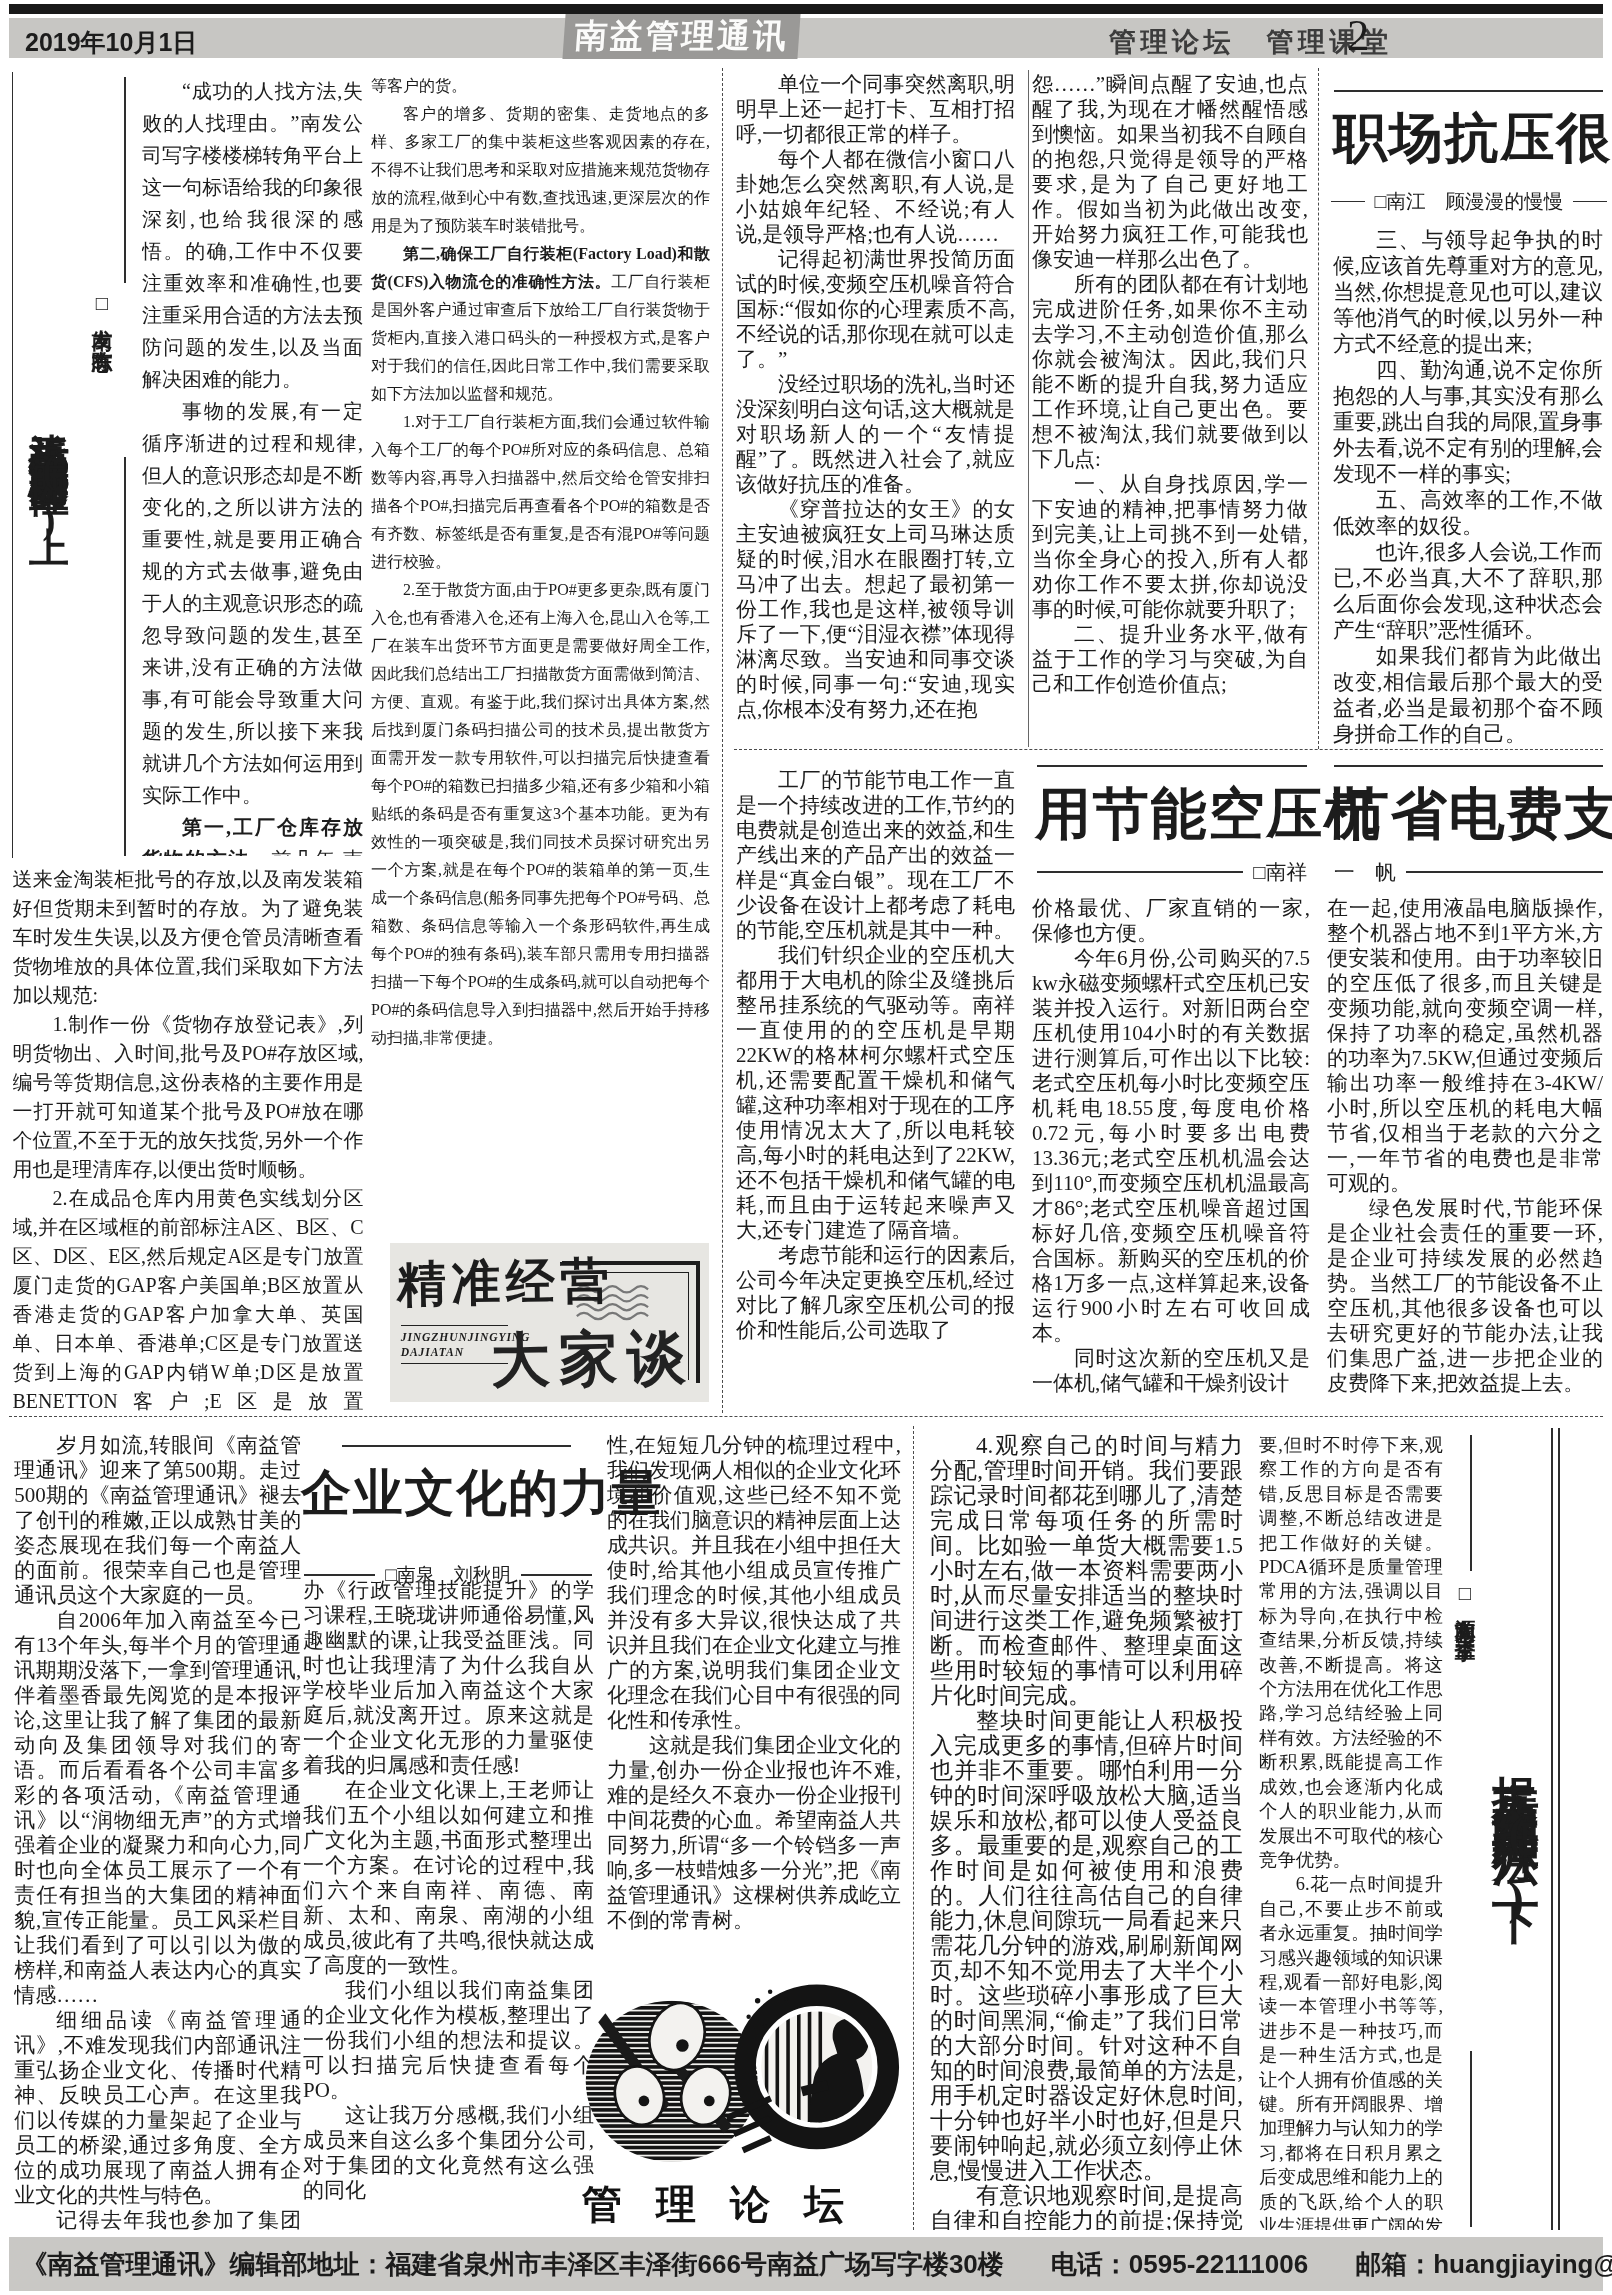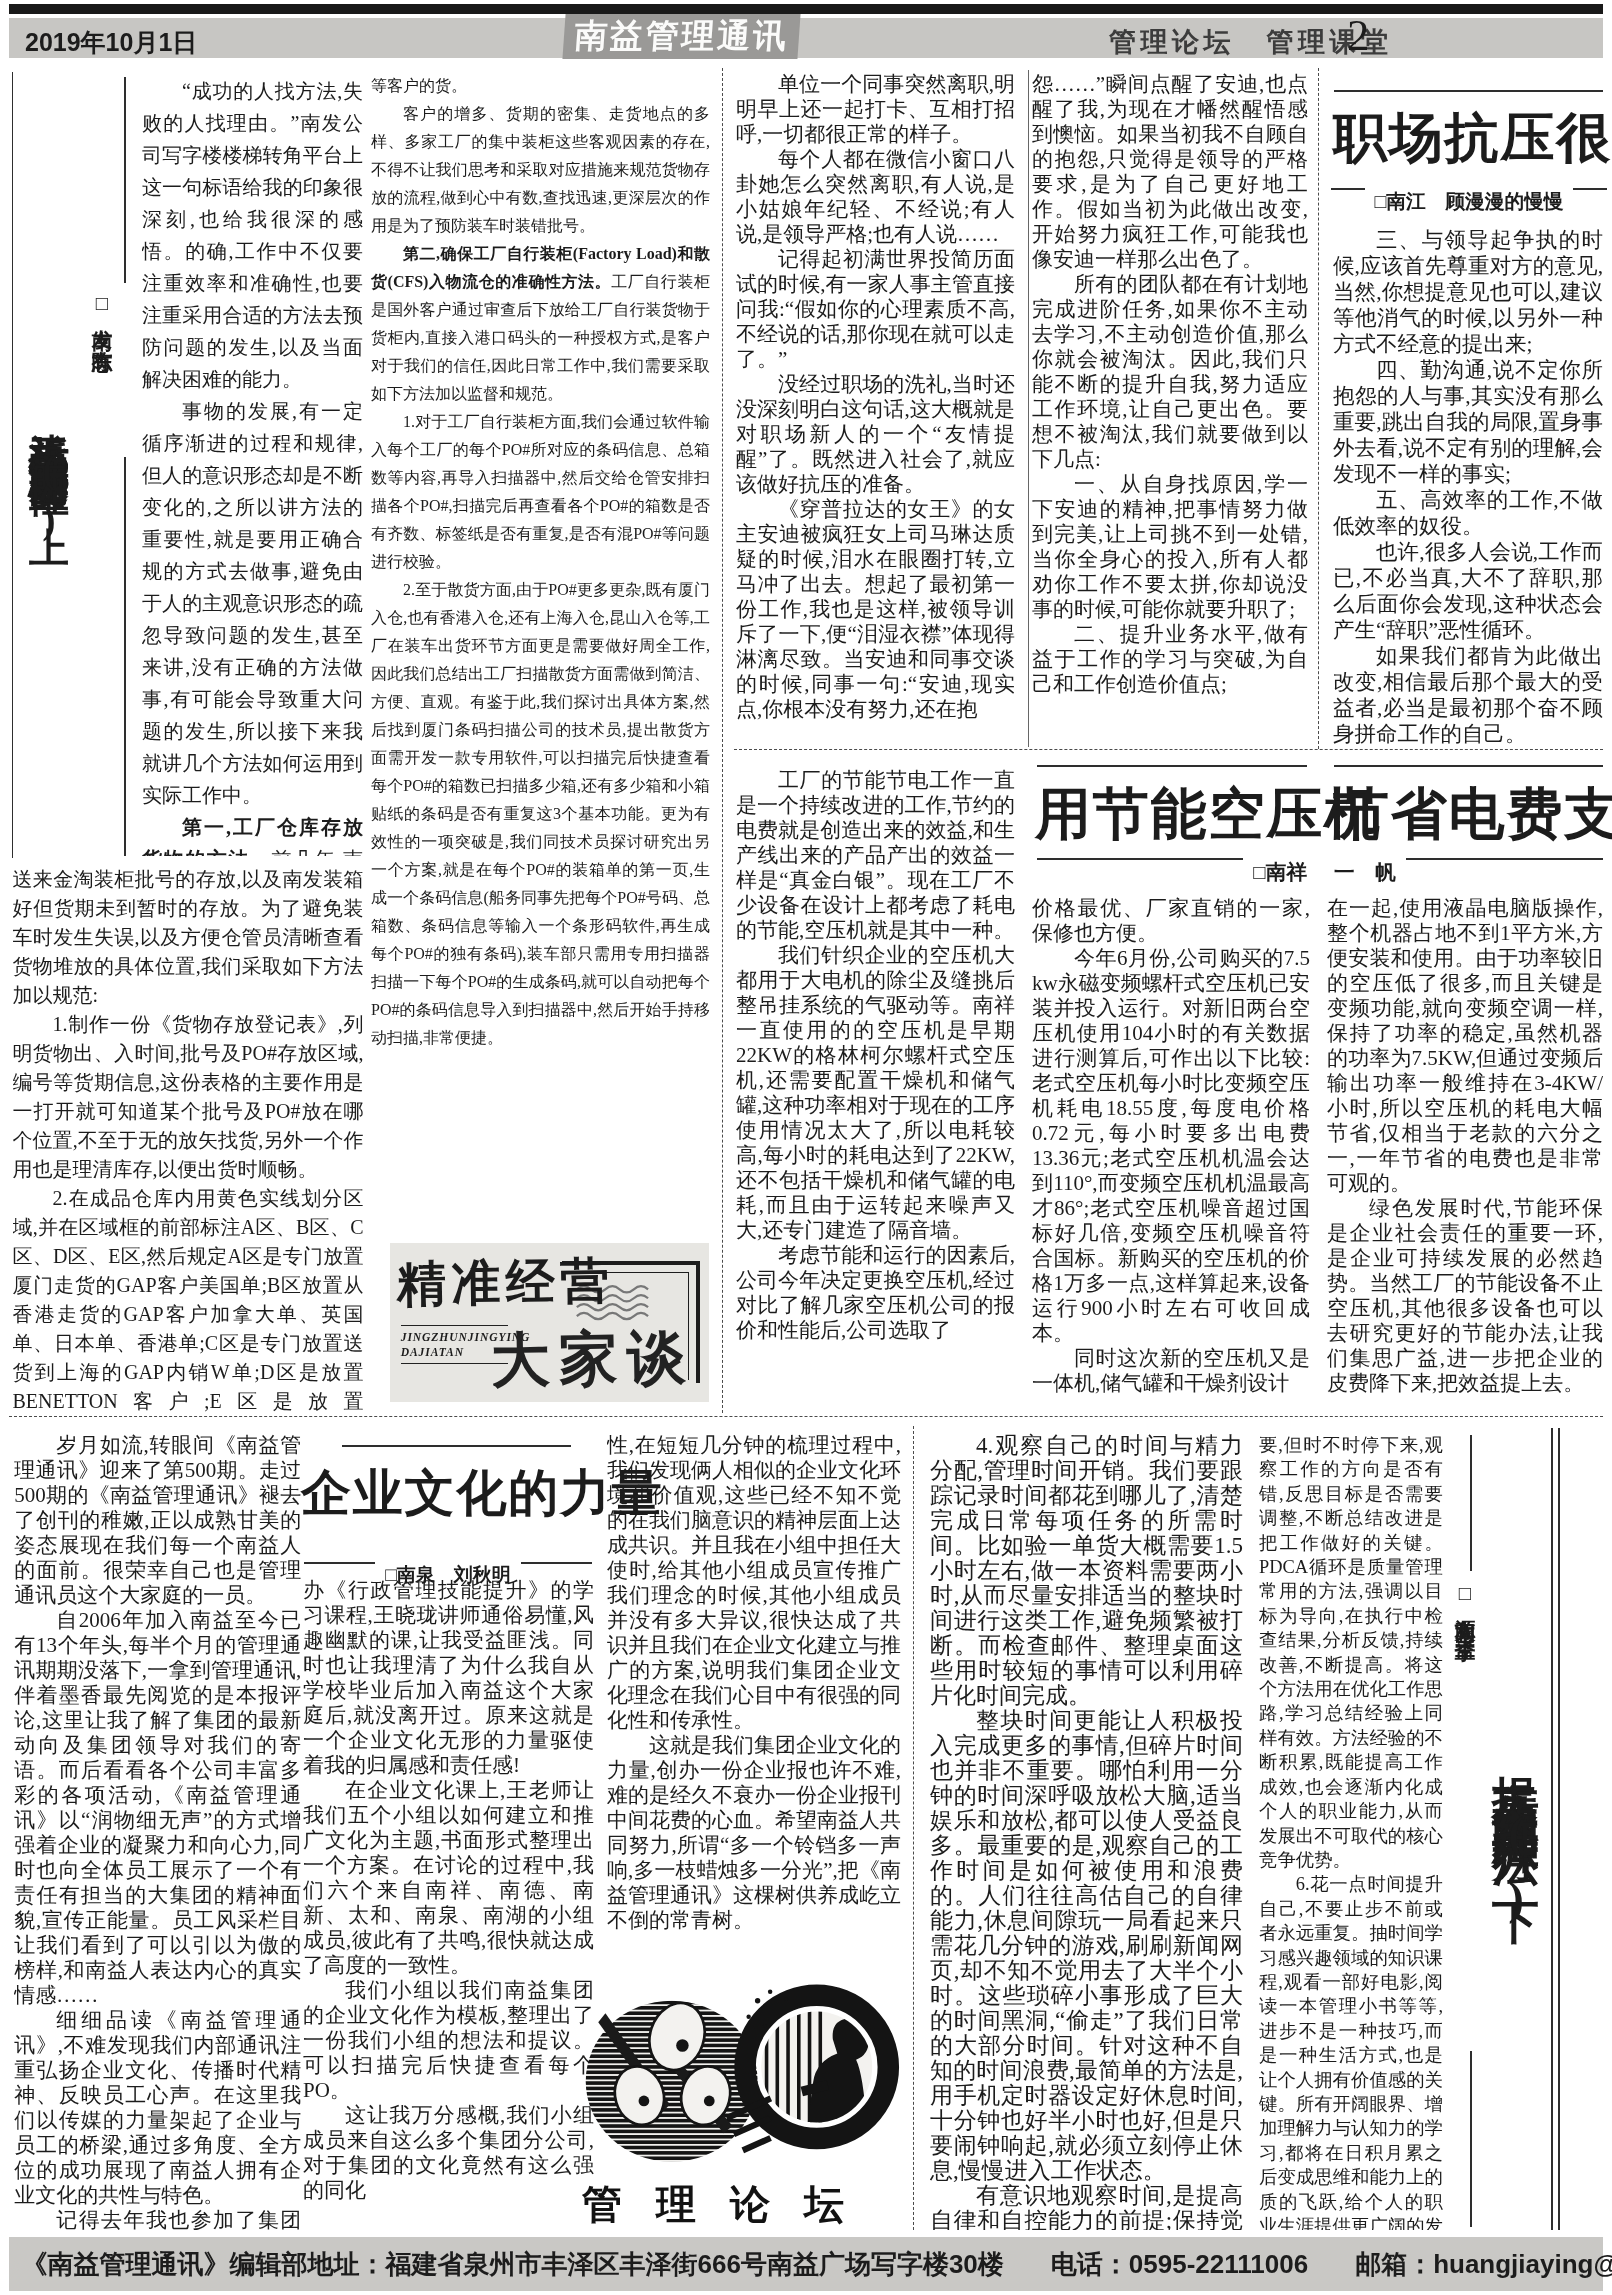--- a/index.html
+++ b/index.html
@@ -9,21 +9,21 @@
   .sans{font-family:"Liberation Sans","DejaVu Sans",sans-serif;}
   .vtext{writing-mode:vertical-rl;text-orientation:upright;}
   .col{position:absolute;overflow:hidden;text-align:justify;}
   .col p{margin:0;padding:0;text-indent:2em;}
   .col p.ni{text-indent:0;}
   .col b{font-weight:bold;}
   .rule{position:absolute;background:#2e2e2e;}
   .dash-v{position:absolute;border-left:1.8px dashed #4a4a4a;width:0;}
   .dash-h{position:absolute;border-top:1.8px dashed #4a4a4a;height:0;}
   .headline{position:absolute;font-weight:bold;text-align:center;letter-spacing:1.8px;white-space:nowrap;}
-  .byline-row{position:absolute;display:flex;align-items:flex-start;font-weight:bold;}
+  .byline-row{position:absolute;display:flex;align-items:center;font-weight:normal;}
   .byline-row .ln{flex:1;height:1.8px;background:#2e2e2e;}
   
   .t1{font-size:20px;line-height:32px;}
   .t2{font-size:20px;line-height:29px;}
   .t3{font-size:16px;line-height:28px;}
   .t4{font-size:21px;line-height:25px;}
   .t5{font-size:21.5px;line-height:26px;}
   .t6{font-size:23px;line-height:25px;}
   .t7{font-size:18.4px;line-height:24.4px;}
   
@@ -103,21 +103,21 @@
 
   <div class="dash-v" style="left:722px;top:68px;height:1345px;"></div>
   <div class="rule" style="left:1028px;top:70px;width:0.9px;height:677px;background:#666;"></div>
   <div class="dash-v" style="left:1318px;top:68px;height:681px;"></div>
   <div class="dash-h" style="left:734px;top:749px;width:869px;"></div>
   <div class="dash-h" style="left:9px;top:1416px;width:1594px;"></div>
 
   <div class="col t4" style="left:736px;top:72px;width:279px;height:670px;">
       <p>单位一个同事突然离职,明明早上还一起打卡、互相打招呼,一切都很正常的样子。</p>
       <p>每个人都在微信小窗口八卦她怎么突然离职,有人说,是小姑娘年纪轻、不经说;有人说,是领导严格;也有人说……</p>
-      <p>记得起初满世界投简历面试的时候,有一家人事主管直接问我:“假如你的心理素质不高,不经说的话,那你现在就可以走了。”</p>
+      <p>记得起初满世界投简历面试的时候,变频空压机噪音符合国标:“假如你的心理素质不高,不经说的话,那你现在就可以走了。”</p>
       <p>没经过职场的洗礼,当时还没深刻明白这句话,这大概就是对职场新人的一个“友情提醒”了。既然进入社会了,就应该做好抗压的准备。</p>
       <p>《穿普拉达的女王》的女主安迪被疯狂女上司马琳达质疑的时候,泪水在眼圈打转,立马冲了出去。想起了最初第一份工作,我也是这样,被领导训斥了一下,便“泪湿衣襟”体现得淋漓尽致。当安迪和同事交谈的时候,同事一句:“安迪,现实点,你根本没有努力,还在抱</p>
     </div>
   <div class="col t4" style="left:1032px;top:72px;width:276px;height:670px;">
       <p class="ni">怨……”瞬间点醒了安迪,也点醒了我,为现在才幡然醒悟感到懊恼。如果当初我不自顾自的抱怨,只觉得是领导的严格要求,是为了自己更好地工作。假如当初为此做出改变,开始努力疯狂工作,可能我也像安迪一样那么出色了。</p>
       <p>所有的团队都在有计划地完成进阶任务,如果你不主动去学习,不主动创造价值,那么你就会被淘汰。因此,我们只能不断的提升自我,努力适应工作环境,让自己更出色。要想不被淘汰,我们就要做到以下几点:</p>
       <p>一、从自身找原因,学一下安迪的精神,把事情努力做到完美,让上司挑不到一处错,当你全身心的投入,所有人都劝你工作不要太拼,你却说没事的时候,可能你就要升职了;</p>
       <p>二、提升业务水平,做有益于工作的学习与突破,为自己和工作创造价值点;</p>
     </div>
   <div class="rule" style="left:1334px;top:90px;width:269px;height:1.8px;"></div>

